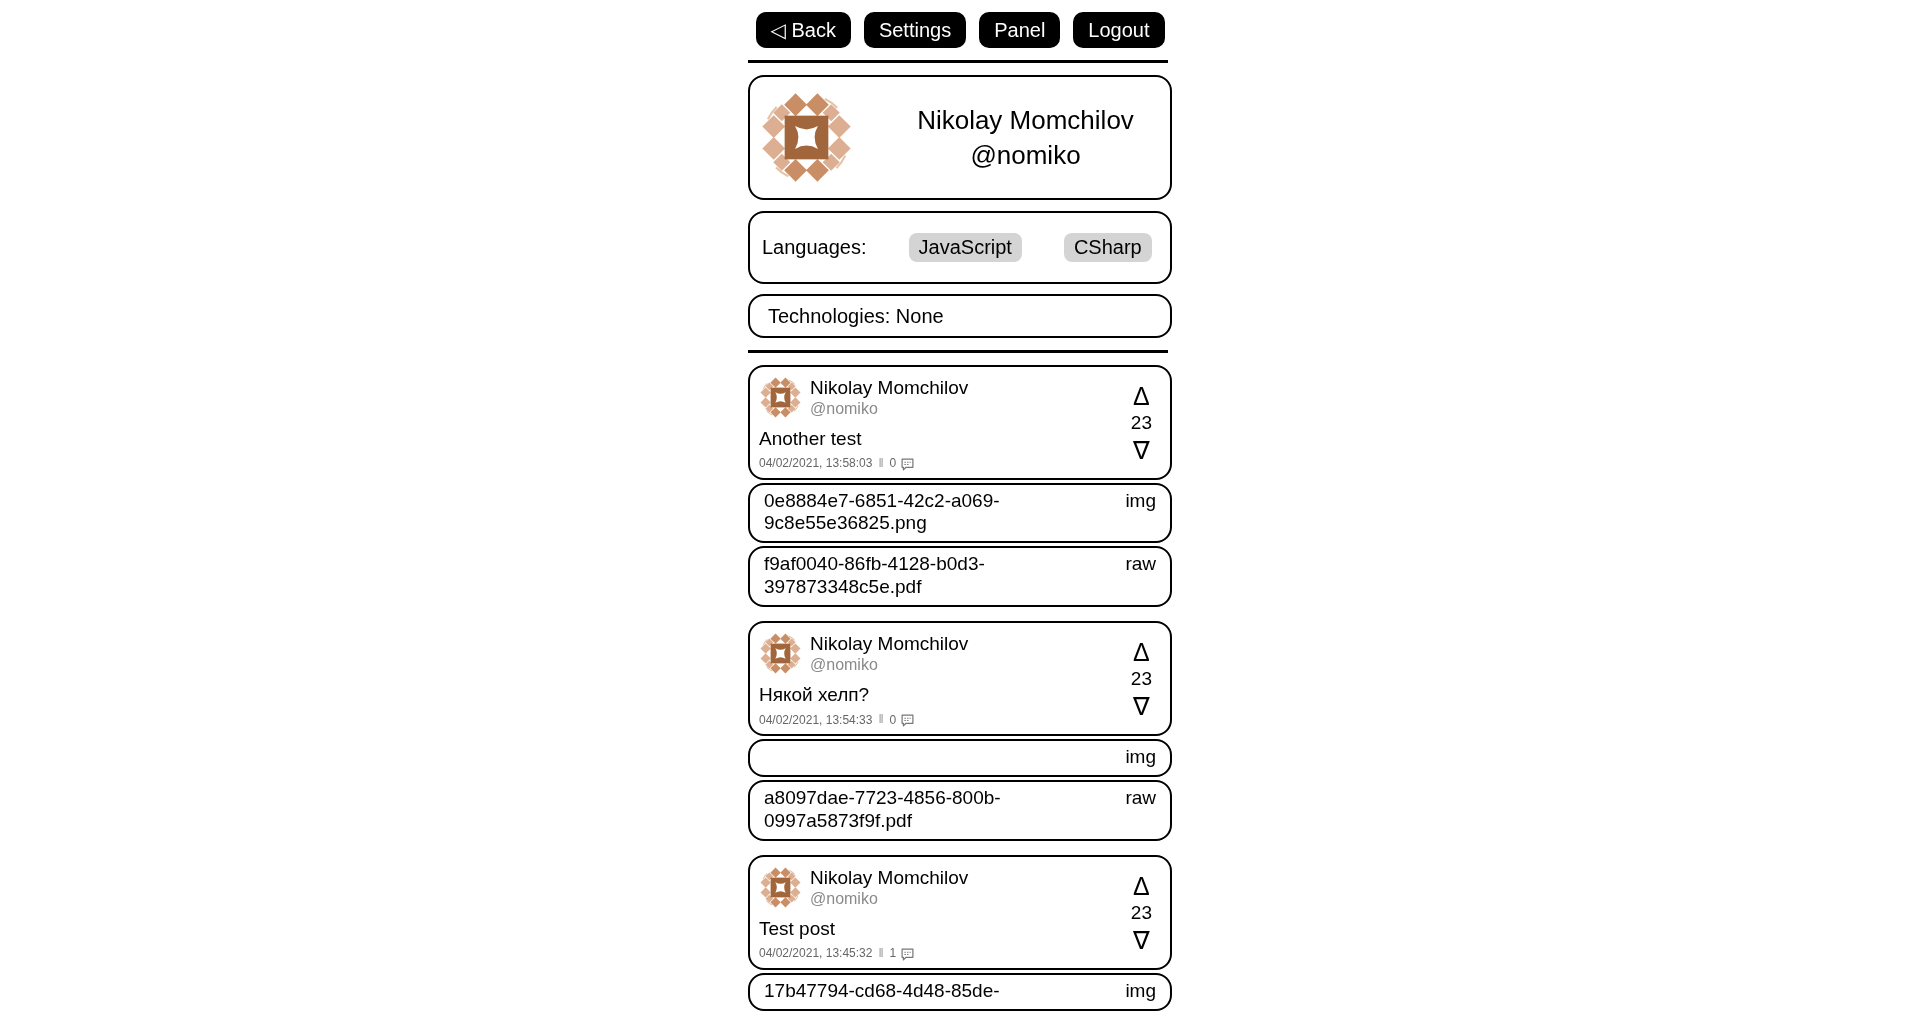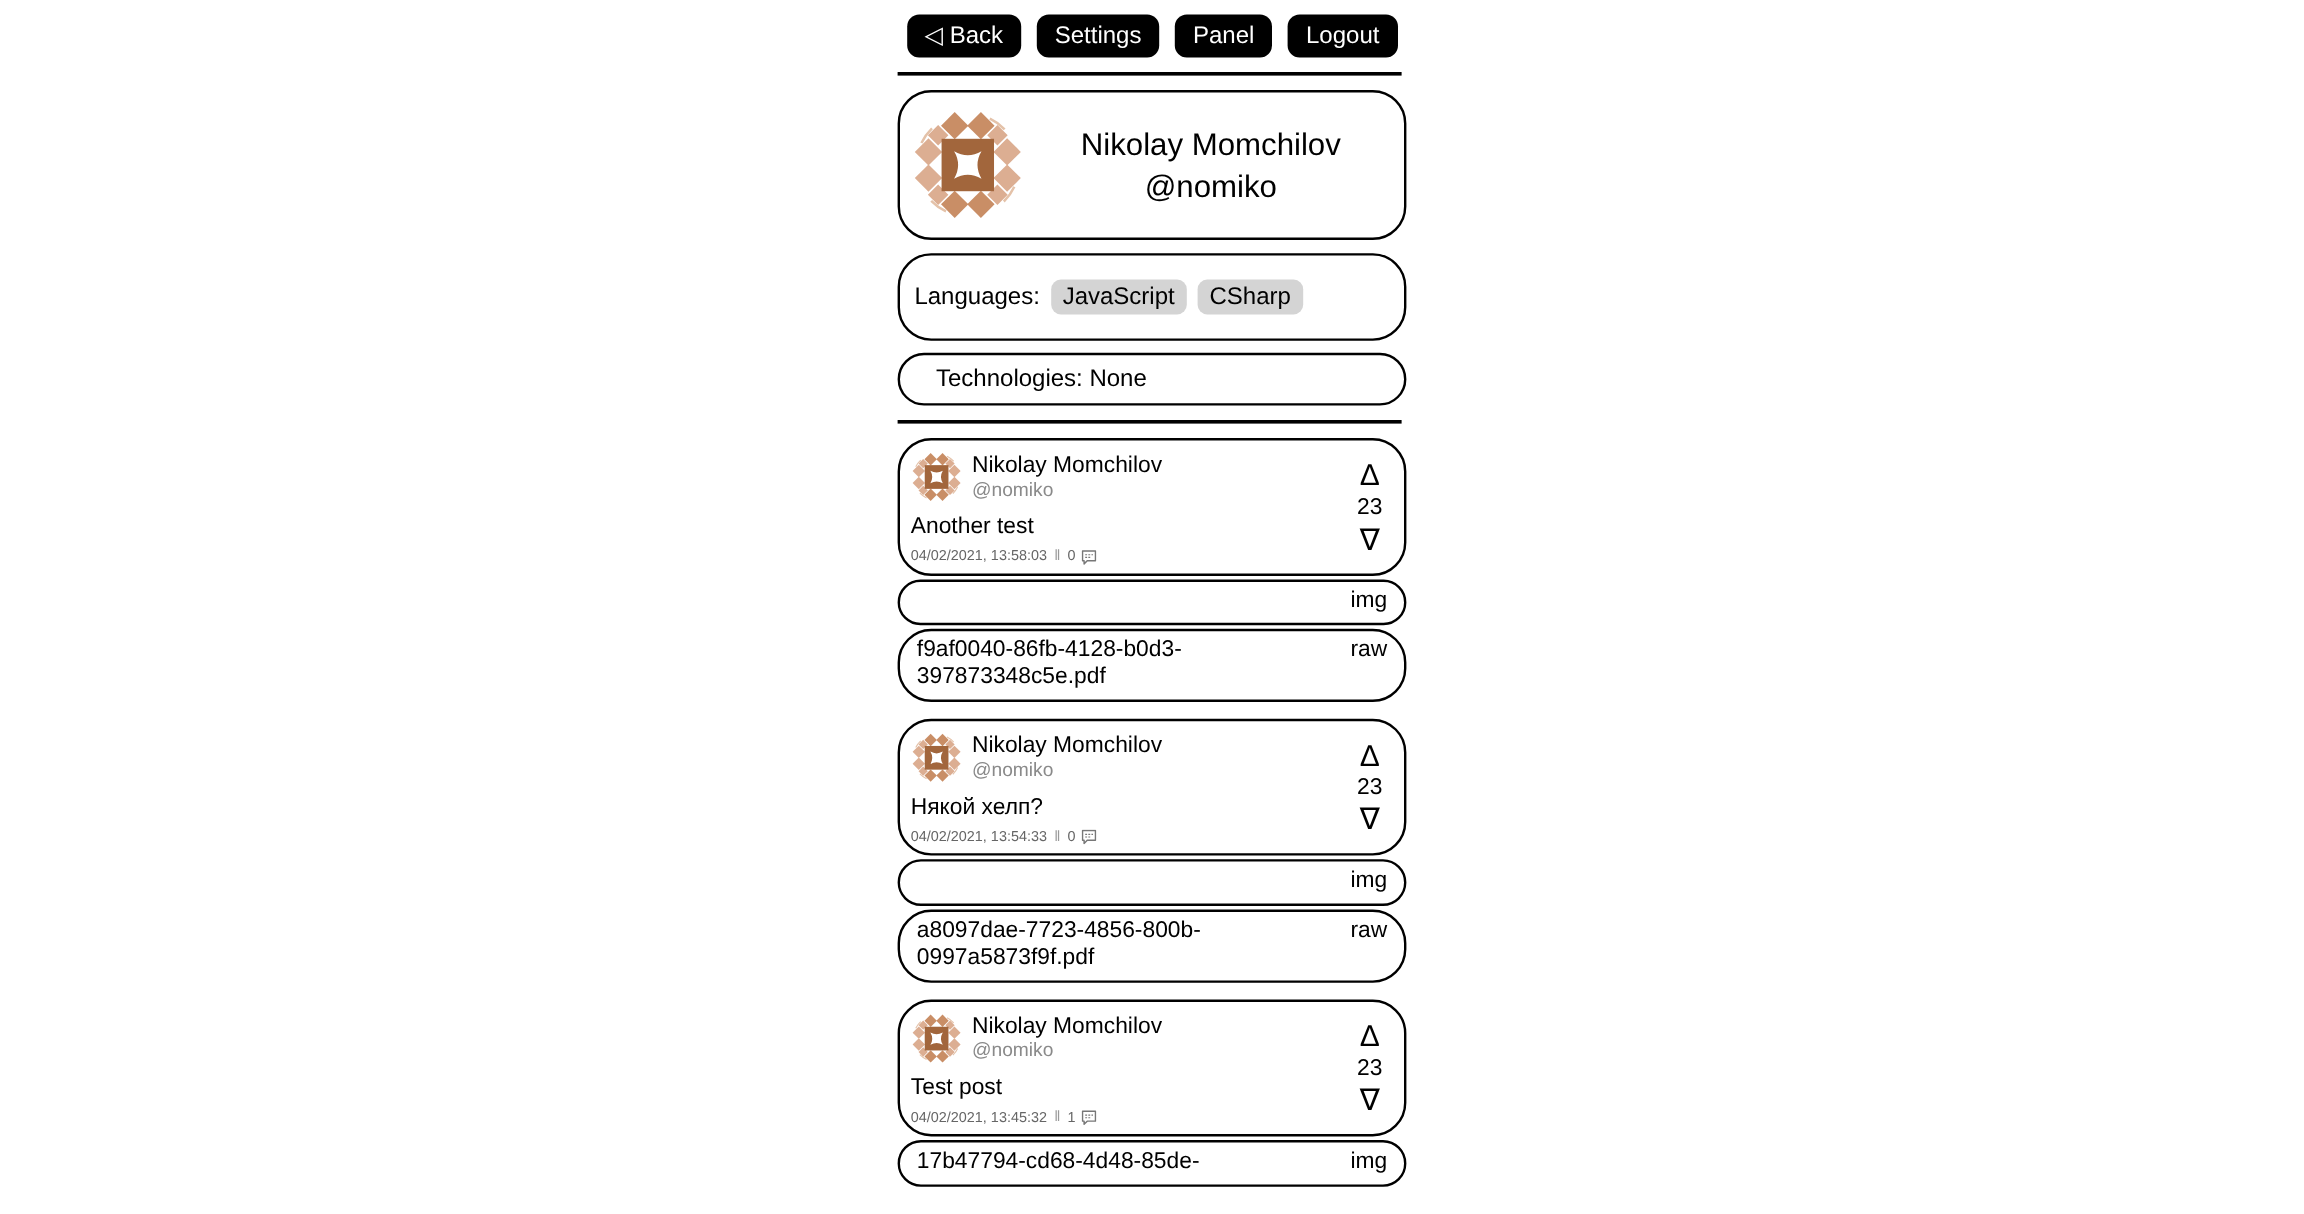--- a/index.html
+++ b/index.html
@@ -17,31 +17,31 @@
   .toolbar { display: flex; justify-content: center; gap: 13px; margin-bottom: 12px; }
   .btn {
     background: #000; color: #fff;
     font-family: inherit; font-size: 20px;
     padding: 6px 15px; border: none; border-radius: 10px;
     white-space: nowrap; cursor: pointer; line-height: 1.2;
   }
 
   hr.divider { border: 0; height: 3px; background: #000; margin: 12px 4px 12px 0; }
 
-  .card { border: 2.5px solid #000; border-radius: 28px; background: #fff; }
+  .card { border: 2.5px solid #000; border-radius: 16px; background: #fff; gap: 33px; }
 
   
   .profile-card { display: flex; align-items: center; height: 125px; margin-bottom: 11px; }
   .avatar { display: block; }
   .avatar-lg { width: 95px; height: 95px; margin-left: 9px; flex: none; }
   .profile-names { flex: 1; text-align: center; font-size: 26px; line-height: 1.32; padding-right: 6px; }
 
   
   .info-card { display: flex; align-items: center; font-size: 20px; padding: 20px 12px; margin-bottom: 10px; min-height: 44px; }
-  .tech-card { padding: 8px 30px; }
+  .tech-card { padding: 8px 18px; }
   .tag { background: #d4d4d4; border-radius: 8px; padding: 3px 10px; margin-left: 9px; white-space: nowrap; }
 
   
   .feed { }
   .post-group { margin-bottom: 14px; }
   .post-card { display: flex; padding: 9px 10px 7px 9px; }
   .post-main { flex: 1; min-width: 0; }
   .post-header { display: flex; }
   .avatar-sm { width: 43px; height: 43px; flex: none; margin-right: 8px; }
   .author-name { font-size: 19px; line-height: 1.15; padding-top: 1px; }
@@ -152,20 +152,21 @@
               </svg>
           </div>
         </div>
         <div class="votes">
           <button class="vote">Δ</button>
           <div class="vote-count">23</div>
           <button class="vote">∇</button>
         </div>
       </div>
       <div class="card attachment-row">
+        <span class="att-name">0e8884e7-6851-42c2-a069-9c8e55e36825.png</span>
         <span class="att-type">img</span>
       </div>
       <div class="card attachment-row">
         <span class="att-name">f9af0040-86fb-4128-b0d3-397873348c5e.pdf</span>
         <span class="att-type">raw</span>
       </div>
     </article>
 
     <article class="post-group">
       <div class="card post-card">

